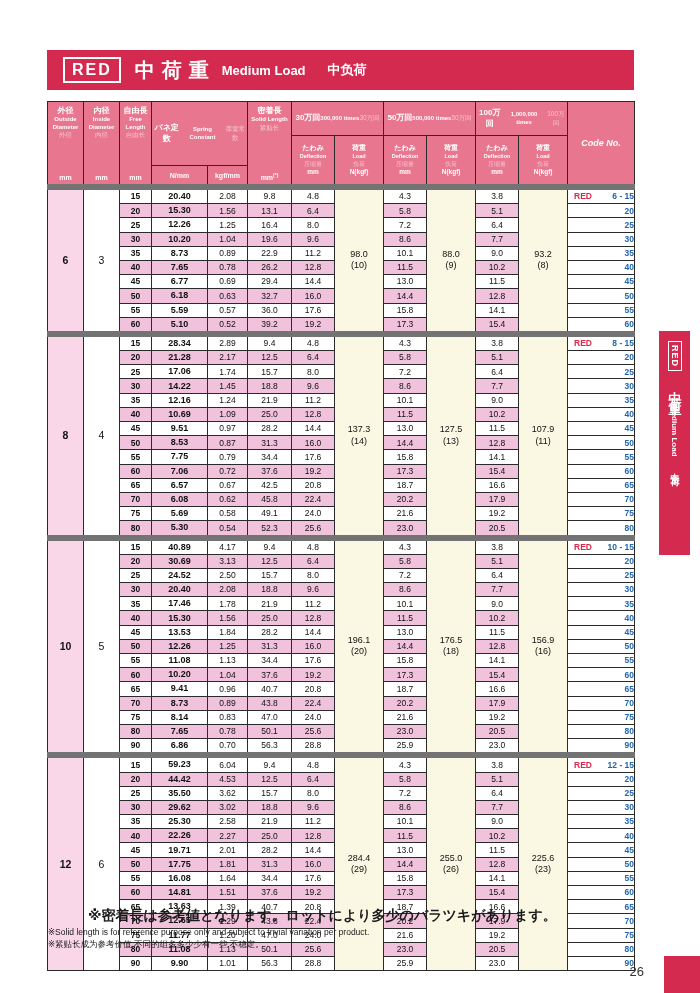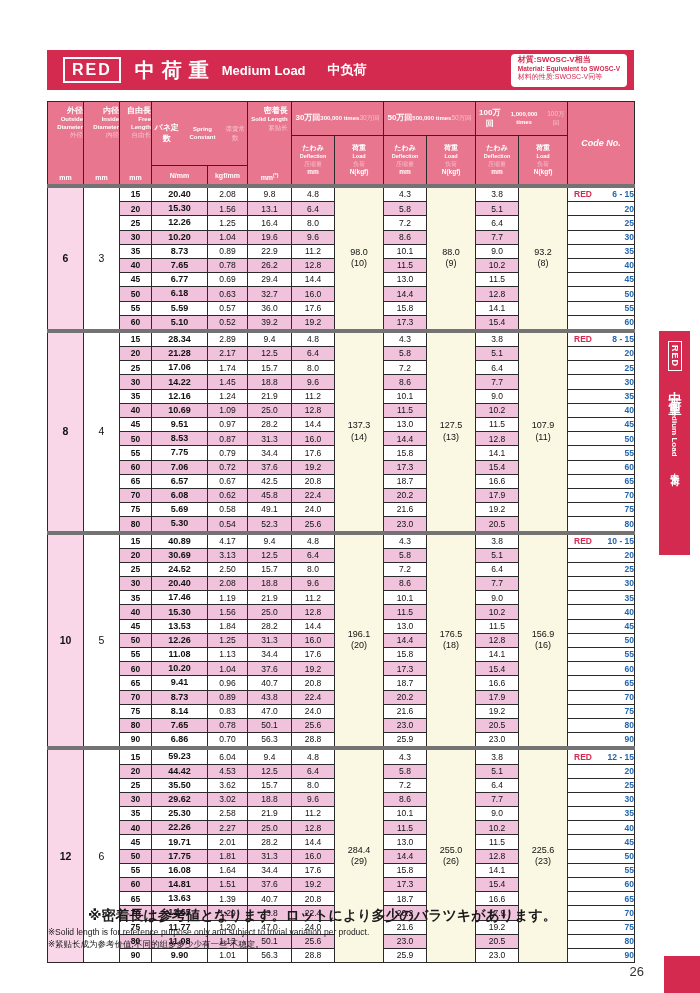--- a/index.html
+++ b/index.html
@@ -19,21 +19,21 @@
   .mat1{font-size:8px;font-weight:bold;line-height:1.25;}
   .mat2{font-size:6.5px;font-weight:bold;line-height:1.25;}
   .mat3{font-size:7px;line-height:1.25;}
 
   
   table.spec{position:absolute;left:47px;top:101px;width:587px;border-collapse:collapse;
     table-layout:fixed;}
   table.spec th,table.spec td{border:1px solid #2a2a2a;padding:0;}
   thead th{background:var(--header-rose,#e8768f);color:#fff;height:82px;vertical-align:middle;font-weight:normal;}
   .hcell{display:flex;flex-direction:column;height:82px;justify-content:space-between;
-    align-items:center;padding:4px 0 3px;box-sizing:border-box;text-align:right;}
+    align-items:center;padding:4px 0 3px;box-sizing:border-box;}
   .hjp{font-size:8px;font-weight:bold;line-height:1.3;}
   .hen{font-size:6px;font-weight:bold;line-height:1.25;}
   .hcn{font-size:6.5px;color:var(--header-cn,#f7c0cd);line-height:1.3;}
   .hunit{font-size:7px;font-weight:bold;}
   .hunit sup{font-size:5px;}
   .grp{display:flex;flex-direction:column;height:82px;box-sizing:border-box;}
   .gt{height:33px;display:flex;flex-direction:row;justify-content:center;align-items:center;}
   .gu{height:18px;border-top:1px solid #2a2a2a;display:flex;align-items:center;}
   .gu>div{flex:1;text-align:center;font-size:7px;font-weight:bold;}
   .gu>div+div{border-left:1px solid #2a2a2a;height:100%;display:flex;align-items:center;justify-content:center;}
@@ -44,21 +44,21 @@
   .sub .sjp{font-size:7px;font-weight:bold;}
   .sub .sen{font-size:5.5px;font-weight:bold;}
   .sub .scn{font-size:6px;color:var(--header-cn,#f7c0cd);}
   .sub .sun{font-size:6.5px;font-weight:bold;}
   .sub.w-d{flex:43;}
   .sub.w-l{flex:49;}
   .code-hd{font-size:9px;font-weight:bold;font-style:italic;}
 
   tbody td{height:13.2px;text-align:center;vertical-align:middle;font-size:8.5px;
     line-height:1;color:#111;background:#fff;}
-  tr.bstart td{border-top:4px solid #737373;margin-top:12px;}
+  tr.bstart td{border-top:6px solid #737373;margin-top:12px;}
   td.od{background:var(--outside-pink,#fad7e8);font-weight:bold;font-size:10.5px;}
   td.idm{font-size:10.5px;}
   td.fl{font-weight:bold;}
   td.nm{font-weight:bold;font-size:9px;}
   td.pk{background:var(--stripe-pink,#f0c2dc);}
   td.ld{background:var(--cream,#faf7e3);font-size:9px;line-height:1.3;}
   td.cd{text-align:right;padding-right:10px;color:var(--code-blue,#2065ae);font-weight:bold;}
   td.cd .cp{float:left;padding-left:6px;color:var(--accent-red,#d42a4f);}
 
   
@@ -85,25 +85,20 @@
 </head>
 <body>
 
 <div id="page">
 
   <div class="band">
     <span class="red-badge">RED</span>
     <span class="ttl-jp">中荷重</span>
     <span class="ttl-en">Medium Load</span>
     <span class="ttl-cn">中负荷</span>
-    <div class="mat-box">
-      <div class="mat1">材質:SWOSC-V相当</div>
-      <div class="mat2">Material: Equivalent to SWOSC-V</div>
-      <div class="mat3">材料的性质:SWOSC-V同等</div>
-    </div>
   </div>
 
   <table class="spec">
     <colgroup>
       <col style="width:36px">
         <col style="width:36px">
         <col style="width:32px">
       <col style="width:56px">
         <col style="width:40px">
         <col style="width:44px">
@@ -563,21 +558,21 @@
           <td class="kg pk">2.08</td>
           <td class="sl pk">18.8</td>
           <td class="df pk">9.6</td>
           <td class="df pk">8.6</td>
           <td class="df pk">7.7</td>
           <td class="cd"><span class="cv">30</span></td>
         </tr>
         <tr>
           <td class="fl">35</td>
           <td class="nm">17.46</td>
-          <td class="kg">1.19</td>
+          <td class="kg">1.78</td>
           <td class="sl">21.9</td>
           <td class="df">11.2</td>
           <td class="df">10.1</td>
           <td class="df">9.0</td>
           <td class="cd"><span class="cv">35</span></td>
         </tr>
         <tr>
           <td class="fl pk">40</td>
           <td class="nm pk">15.30</td>
           <td class="kg pk">1.56</td>

